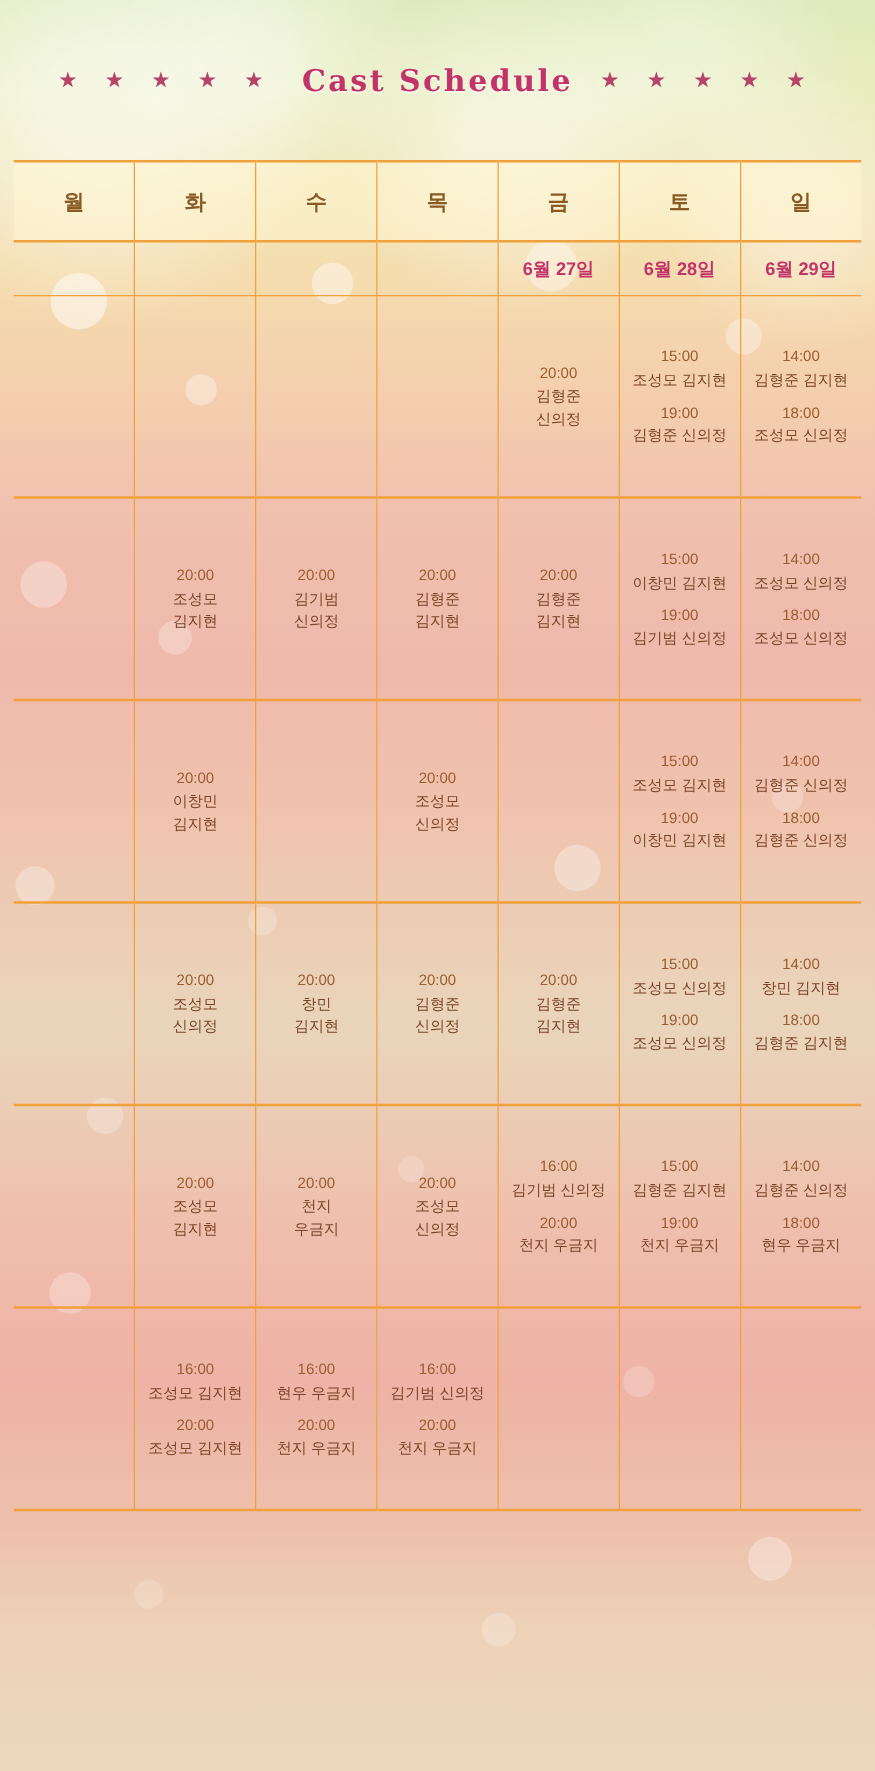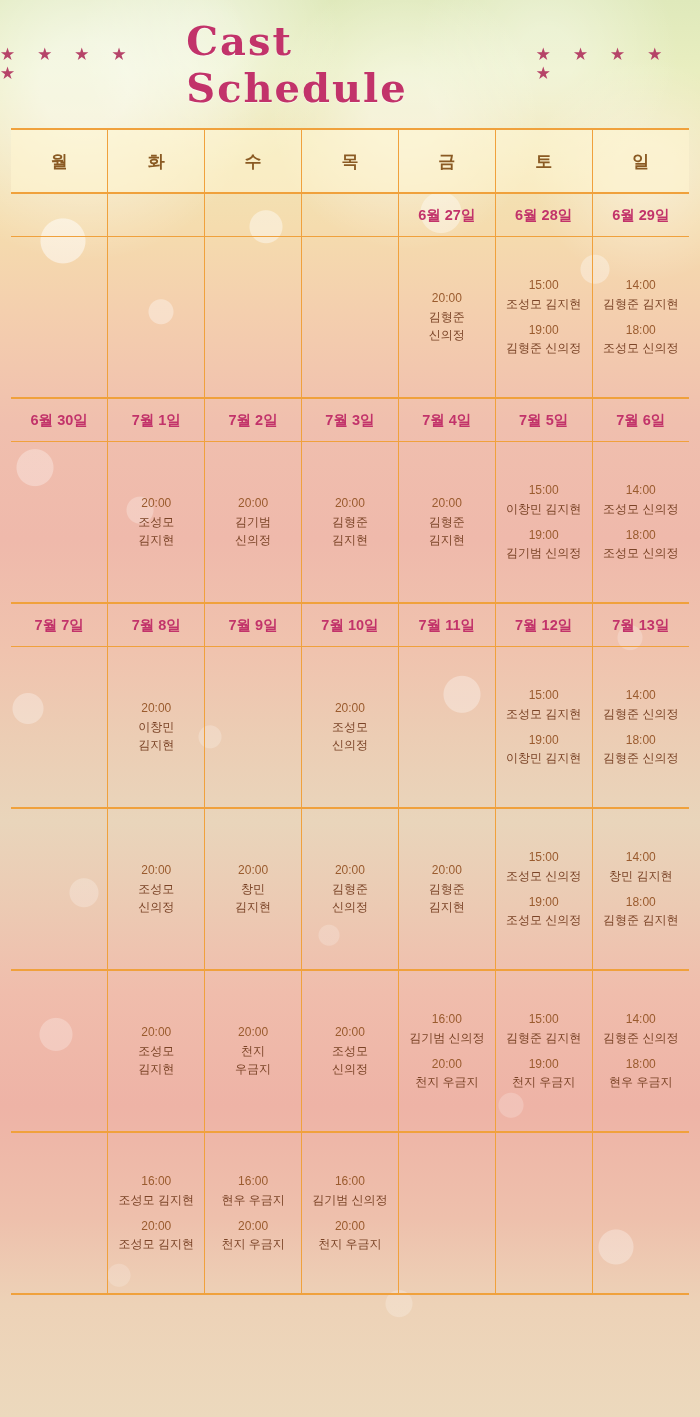--- a/index.html
+++ b/index.html
@@ -79,21 +79,21 @@
     gap: 22px;
   }
   .stars {
     color: #b33b63;
     font-size: 15px;
     letter-spacing: 9px;
     opacity: 0.95;
   }
   .title {
     font-family: "DejaVu Serif", serif;
-    font-size: 40px;
+    font-size: 24px;
     font-weight: bold;
     color: #c2336a;
     letter-spacing: 2px;
     text-shadow: 0 1px 0 rgba(255,255,255,0.5);
   }
 
   table.sched {
     position: relative;
     border-collapse: collapse;
     width: 678px;
@@ -204,29 +204,20 @@
             <div class="blk">
               <div class="tm">14:00</div>
               <div class="cast">김형준 김지현</div>
             </div>
             <div class="blk">
               <div class="tm">18:00</div>
               <div class="cast">조성모 신의정</div>
             </div>
           </td>
         </tr>
-        <tr class="dates">
-          <td>6월 30일</td>
-          <td>7월 1일</td>
-          <td>7월 2일</td>
-          <td>7월 3일</td>
-          <td>7월 4일</td>
-          <td>7월 5일</td>
-          <td>7월 6일</td>
-        </tr>
         <tr class="shows">
           <td></td>
           <td>
             <div class="blk">
               <div class="tm">20:00</div>
               <div class="cast">조성모</div>
               <div class="cast">김지현</div>
             </div>
           </td>
           <td>
@@ -264,29 +255,20 @@
             <div class="blk">
               <div class="tm">14:00</div>
               <div class="cast">조성모 신의정</div>
             </div>
             <div class="blk">
               <div class="tm">18:00</div>
               <div class="cast">조성모 신의정</div>
             </div>
           </td>
         </tr>
-        <tr class="dates">
-          <td>7월 7일</td>
-          <td>7월 8일</td>
-          <td>7월 9일</td>
-          <td>7월 10일</td>
-          <td>7월 11일</td>
-          <td>7월 12일</td>
-          <td>7월 13일</td>
-        </tr>
         <tr class="shows">
           <td></td>
           <td>
             <div class="blk">
               <div class="tm">20:00</div>
               <div class="cast">이창민</div>
               <div class="cast">김지현</div>
             </div>
           </td>
           <td></td>

